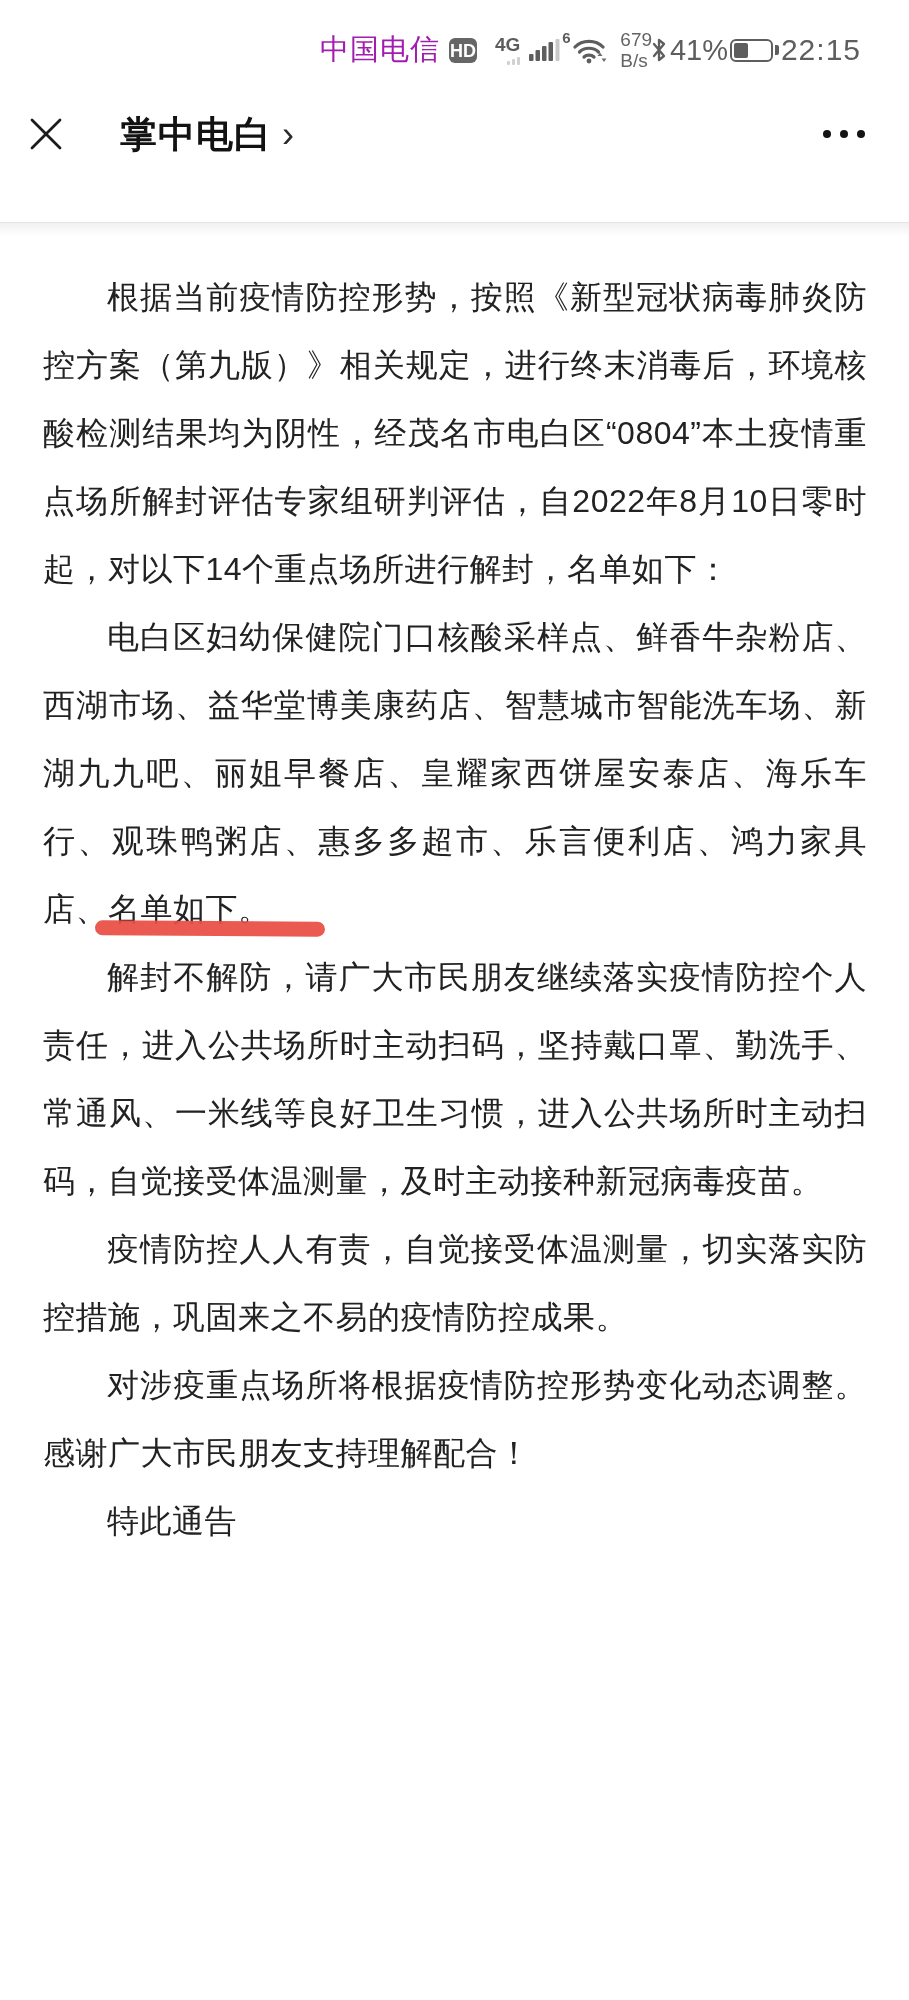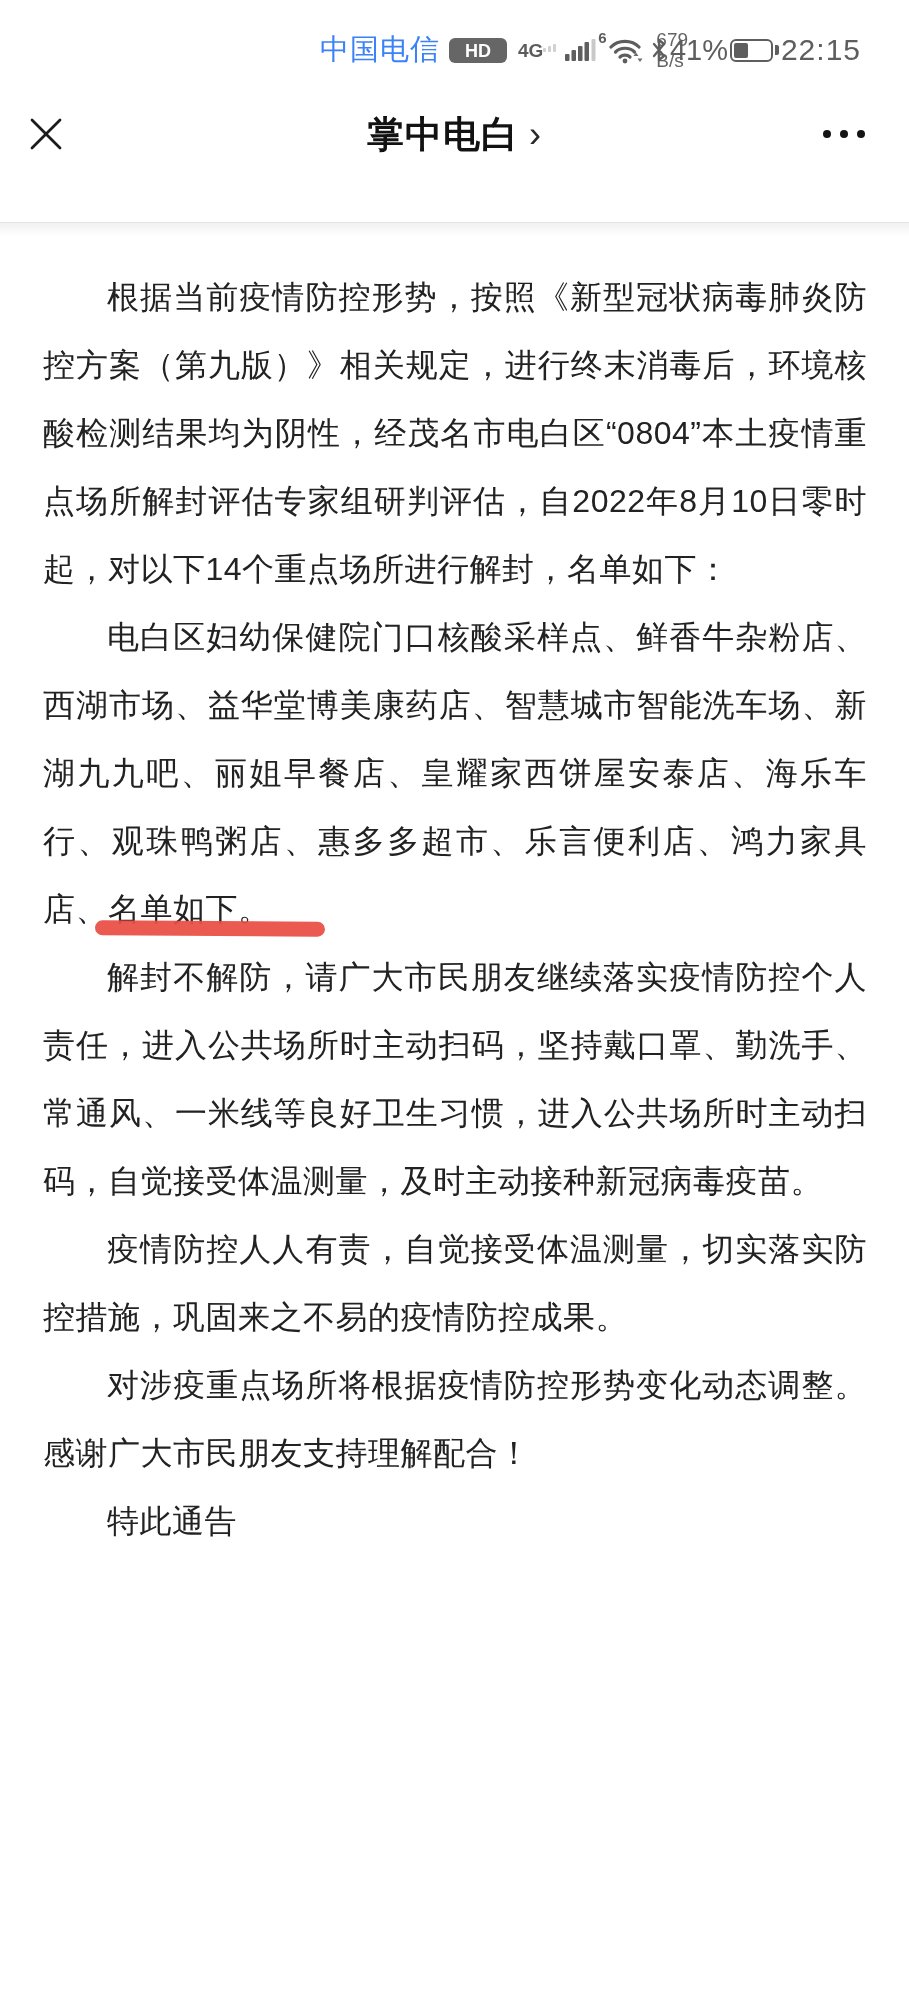--- a/index.html
+++ b/index.html
@@ -7,44 +7,44 @@
     width:909px; height:2000px; overflow:hidden; background:#ffffff;
     font-family:"Liberation Sans","DejaVu Sans",sans-serif;
     -webkit-font-smoothing:antialiased;
   }
   .screen { position:relative; width:909px; height:2000px; background:#fff; }
 
   
   .status-bar { position:absolute; top:24px; left:0; right:0; height:52px; color:#5e5e5e; }
   .sb-left  { position:absolute; left:320px; top:0; height:52px; display:flex; align-items:center; gap:9px; }
   .sb-right { position:absolute; right:48px; top:0; height:52px; display:flex; align-items:center; gap:2px; }
-  .carrier { font-size:29px; color:#3b82f6; letter-spacing:1px; }
+  .carrier { font-size:29px; color:#a21caf; letter-spacing:1px; }
   .hd-badge { background:#666; color:#fff; font-size:18px; font-weight:bold; border-radius:6px;
-              padding:4px 16px 3px; line-height:1; }
-  .net-col { display:flex; flex-direction:row; align-items:flex-start; line-height:1; margin-left:2px; }
+              padding:4px 1px 3px; line-height:1; }
+  .net-col { display:flex; flex-direction:column; align-items:flex-end; line-height:1; margin-left:9px; }
   .net-type { font-size:19px; font-weight:600; color:#5c5c5c; }
   .mini-bars { display:flex; align-items:flex-end; gap:2px; margin-top:3px; opacity:.45; }
   .mini-bars i { display:block; width:3px; background:#9a9a9a; border-radius:1px; }
   .sig-wrap { display:flex; align-items:flex-end; }
   .wifi-wrap { position:relative; margin-left:4px; }
   .wifi-gen { position:absolute; left:-11px; top:-7px; font-size:15px; font-weight:600; color:#5c5c5c; }
   .speed-col { display:flex; flex-direction:column; font-size:19px; line-height:21px; color:#646464; margin-left:2px; }
   .batt-pct { font-size:29px; color:#5e5e5e; }
   .battery { display:flex; align-items:center; }
   .batt-body { width:43px; height:23px; border:2.5px solid #5e5e5e; border-radius:6px; box-sizing:border-box;
                padding:2px; display:flex; }
   .batt-fill { background:#5e5e5e; border-radius:2px; height:100%; width:40%; }
   .batt-cap { width:4px; height:10px; background:#5e5e5e; border-radius:0 2px 2px 0; margin-left:2px; }
   .clock { font-size:30px; color:#5e5e5e; letter-spacing:1px; }
 
   
   .nav-bar { position:absolute; top:98px; left:0; right:0; height:72px; }
   .close-button { position:absolute; left:26px; top:16px; width:40px; height:40px; display:flex;
                   align-items:center; justify-content:center; background:none; border:none; padding:0; cursor:pointer; }
-  .page-title { position:absolute; left:120px; right:120px; top:12px; text-align:center;
+  .page-title { position:absolute; left:120px; right:120px; top:12px; text-align:left;
                 font-size:37px; font-weight:600; color:#121212; letter-spacing:1px; cursor:pointer; }
   .title-chevron { font-size:36px; font-weight:300; color:#2a2a2a; margin-left:10px; }
   .more-button { position:absolute; right:44px; top:26px; display:flex; gap:9px; background:none; border:none;
                  padding:6px 0; cursor:pointer; }
   .dot { width:8px; height:8px; border-radius:50%; background:#141414; }
 
   .nav-divider { position:absolute; top:222px; left:0; right:0; height:1px; background:#e3e3e3; }
   .nav-shadow  { position:absolute; top:223px; left:0; right:0; height:13px;
                  background:linear-gradient(180deg, rgba(0,0,0,0.06), rgba(0,0,0,0)); }
 

